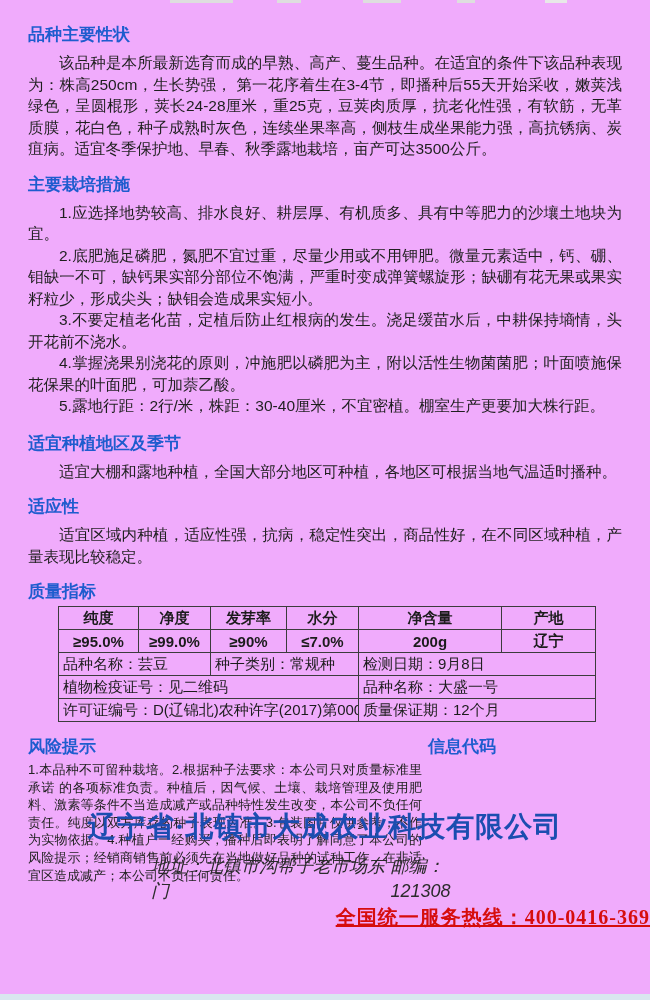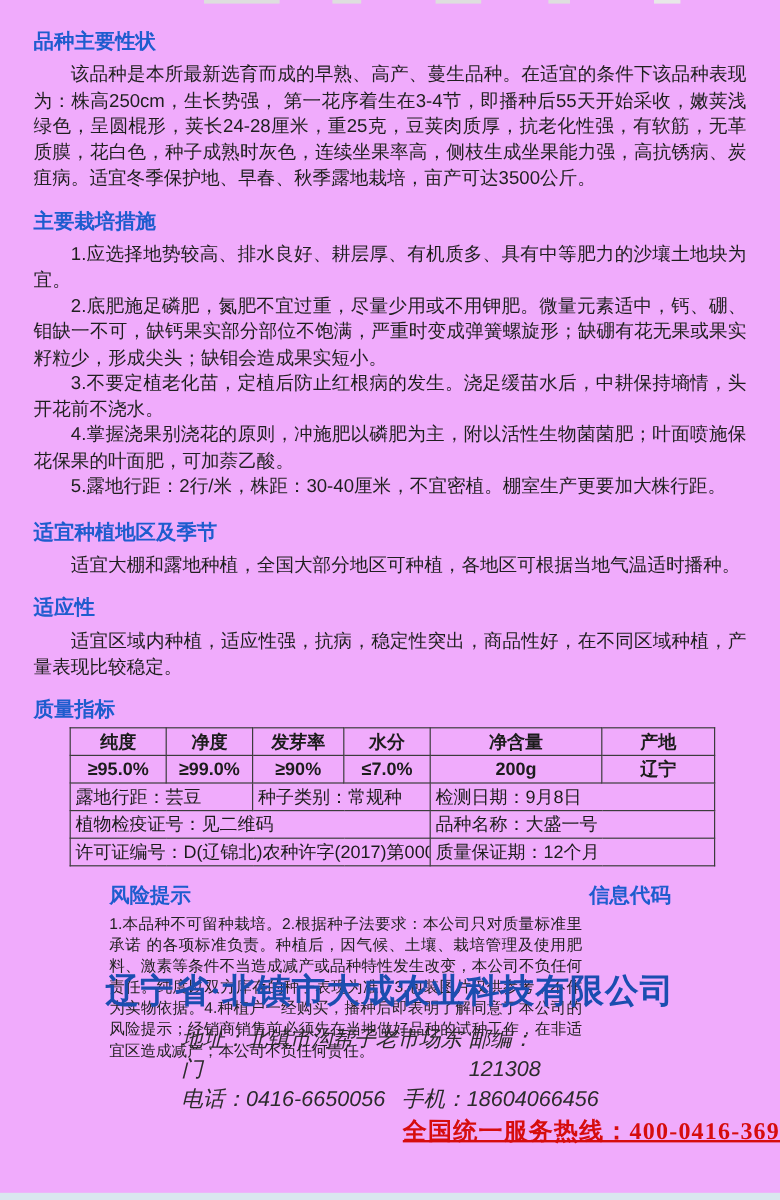--- a/index.html
+++ b/index.html
@@ -25,21 +25,21 @@
   .standard-label { font-size:15px; color:#222; margin-right:27px; line-height:18px; }
 
   table.quality {
     border-collapse:collapse; margin-left:30px; width:537px;
     font-size:15px; color:#1c1c1c; table-layout:fixed;
   }
   table.quality td { border:1.6px solid #3c3c3c; padding:1px 4px; height:20px; overflow:hidden; white-space:nowrap; }
   td.c { text-align:center;font-weight:bold; }
   td.l { text-align:left; padding-left:11px; }
 
-  .risk-row { display:flex; margin-top:14px;justify-content:center; }
+  .risk-row { display:flex; margin-top:14px; }
   .risk-col { width:394px; }
   .risk-body { font-size:13px; line-height:17.6px; margin:3px 0 0 0; text-align:justify; color:#222; }
   .info-col { margin-left:6px; }
 
   .footer { position:absolute; left:0; top:809px; width:650px; }
   .company-name {
     text-align:center; font-family:"Liberation Serif","DejaVu Serif",serif;
     font-weight:bold; font-size:28px; line-height:36px;
     color:#1b4db0; letter-spacing:1px;
   }
@@ -114,21 +114,21 @@
       </tr>
       <tr>
         <td class="c">≥95.0%</td>
         <td class="c">≥99.0%</td>
         <td class="c">≥90%</td>
         <td class="c">≤7.0%</td>
         <td class="c">200g</td>
         <td class="c">辽宁</td>
       </tr>
       <tr>
-        <td class="l" colspan="2">露地行距：芸豆</td>
+        <td class="l" colspan="2">品种名称：芸豆</td>
         <td class="l" colspan="2">种子类别：常规种</td>
         <td class="l" colspan="2">检测日期：9月8日</td>
       </tr>
       <tr>
         <td class="l" colspan="4">植物检疫证号：见二维码</td>
         <td class="l" colspan="2">品种名称：大盛一号</td>
       </tr>
       <tr>
         <td class="l" colspan="4">许可证编号：D(辽锦北)农种许字(2017)第0002号</td>
         <td class="l" colspan="2">质量保证期：12个月</td>
@@ -148,23 +148,19 @@
 
   </div>
 
   <div class="footer">
     <div class="company-name">辽宁省·北镇市大成农业科技有限公司</div>
     <div class="contact-block">
       <div class="contact-line">
         <span>地址：北镇市沟帮子老市场东门</span>
         <span>邮编：121308</span>
       </div>
-      <div class="contact-line">
-        <span>电话：0416-6650056</span>
-        <span>手机：18604066456</span>
-      </div>
     </div>
     <div class="hotline">全国统一服务热线：400-0416-369</div>
   </div>
 
   <div class="bottom-strip"></div>
 
 </div>
 
 </body></html>

